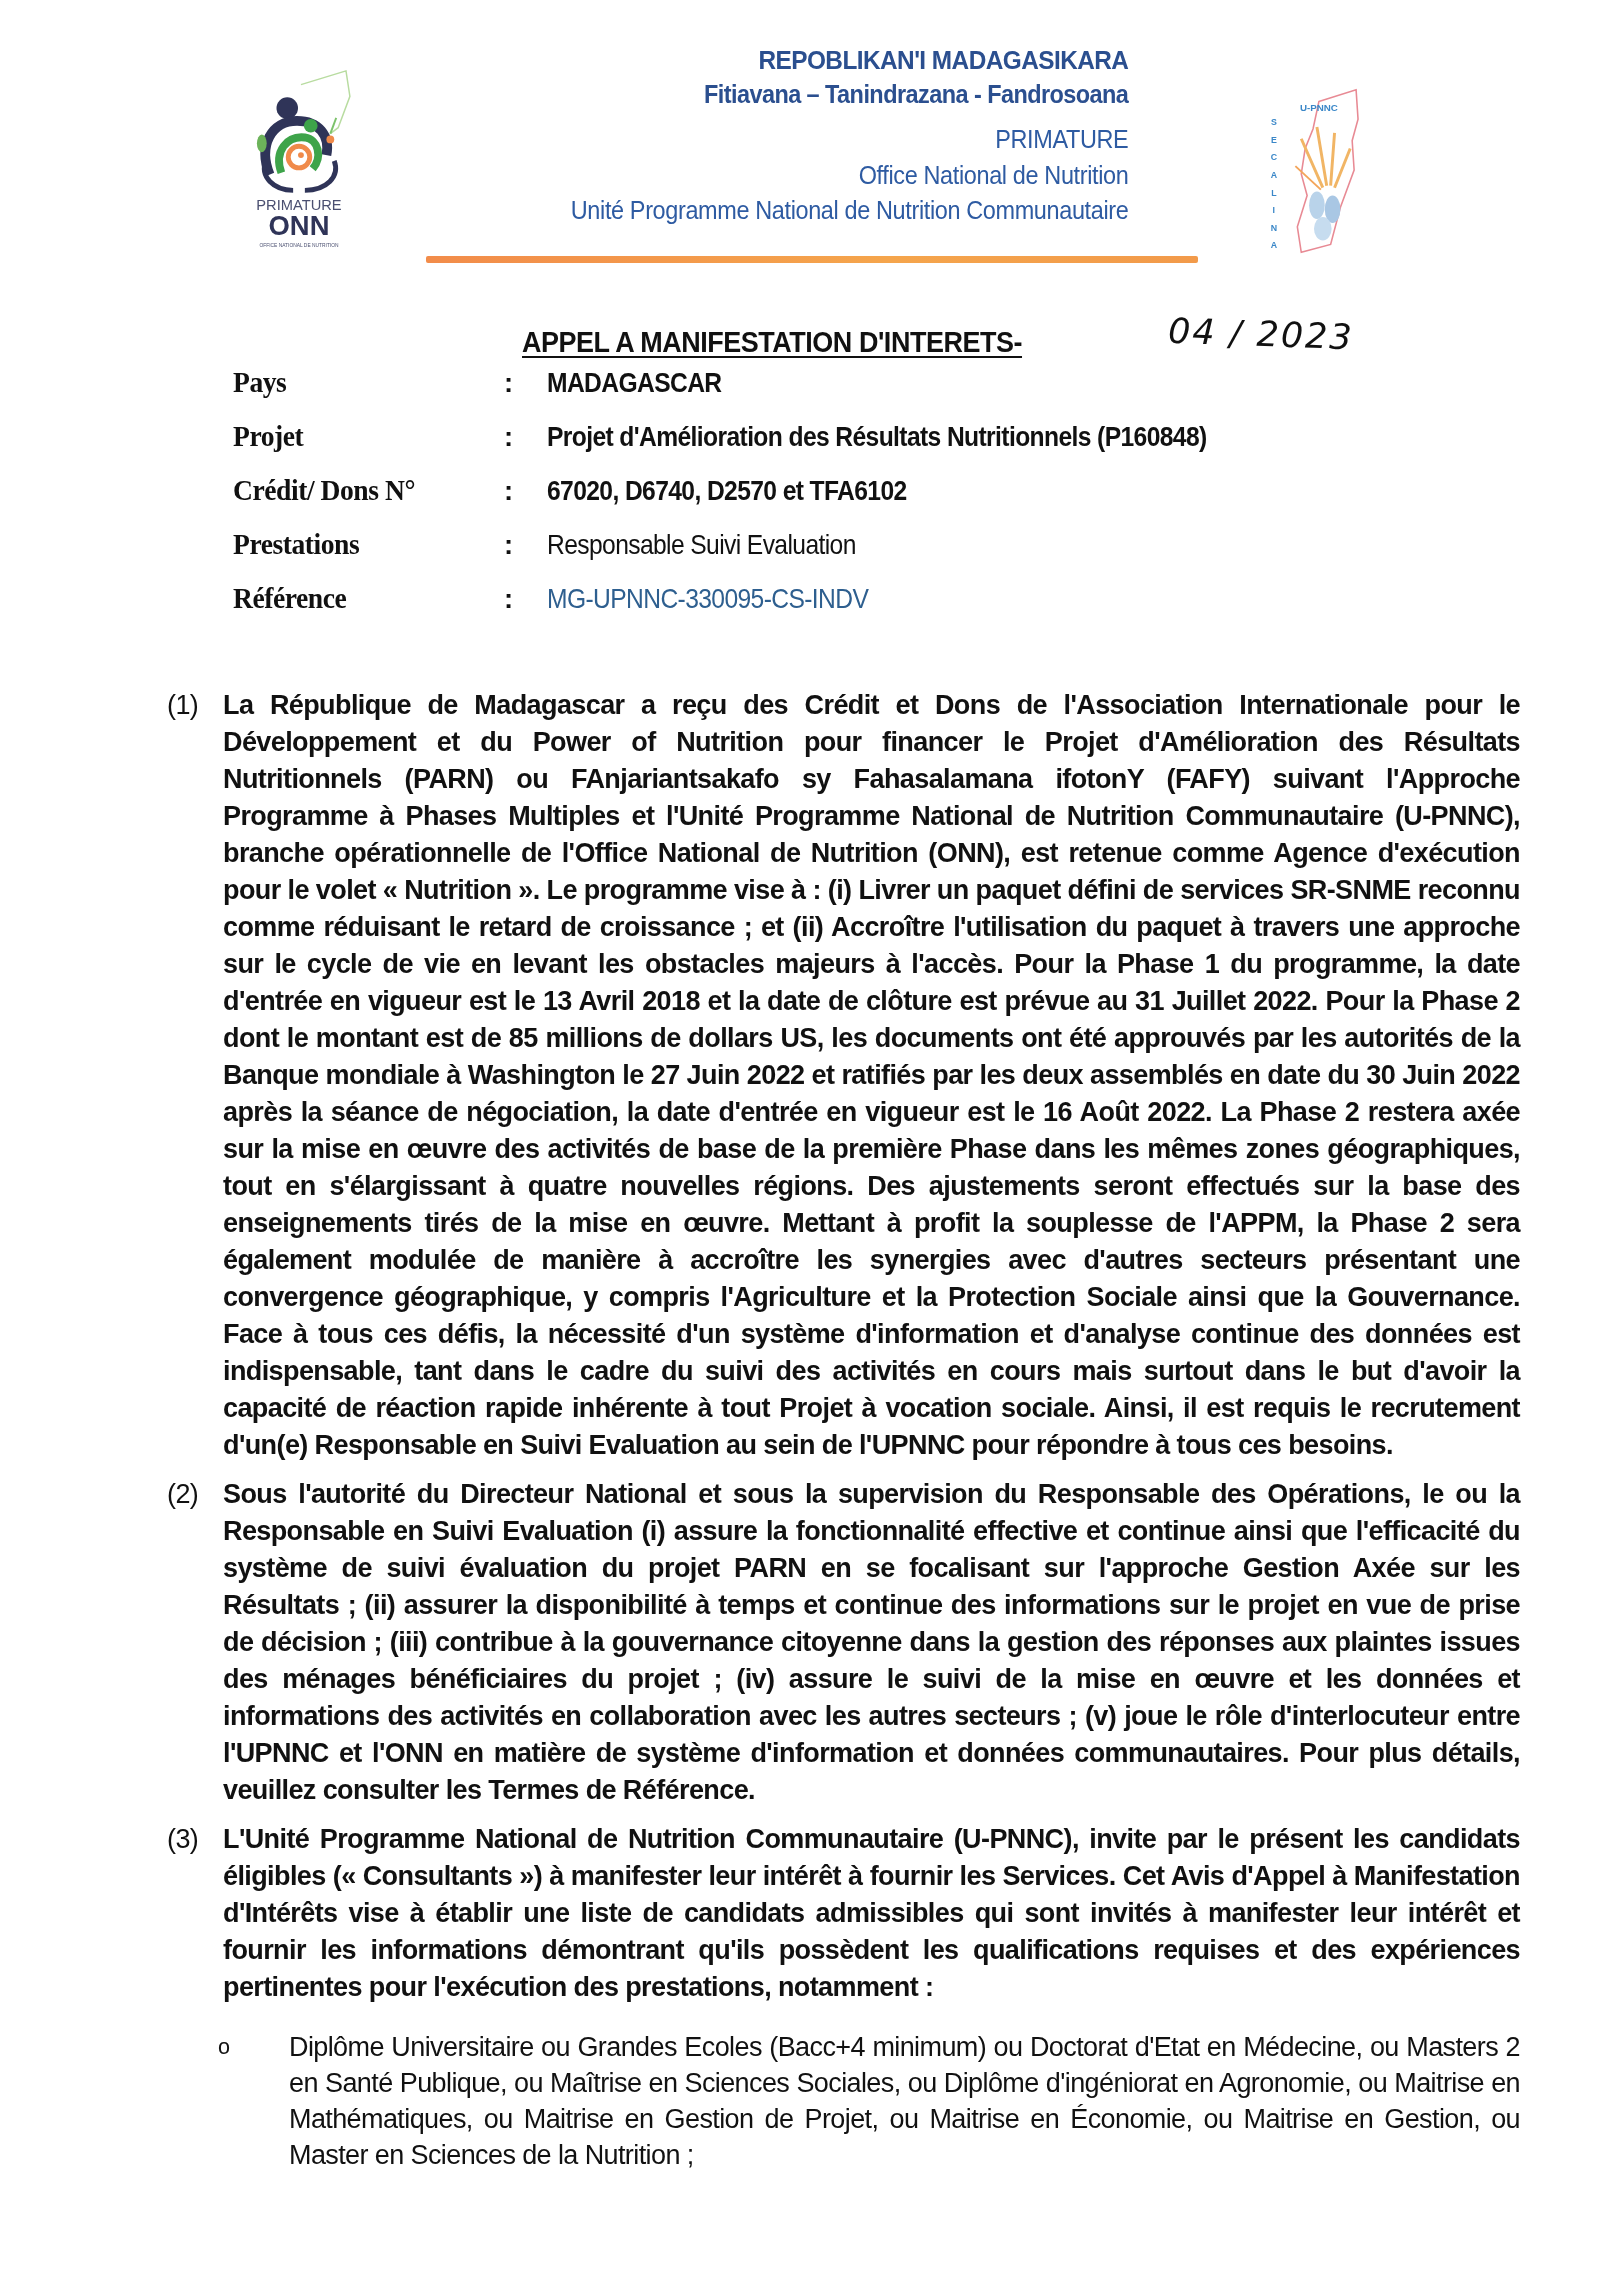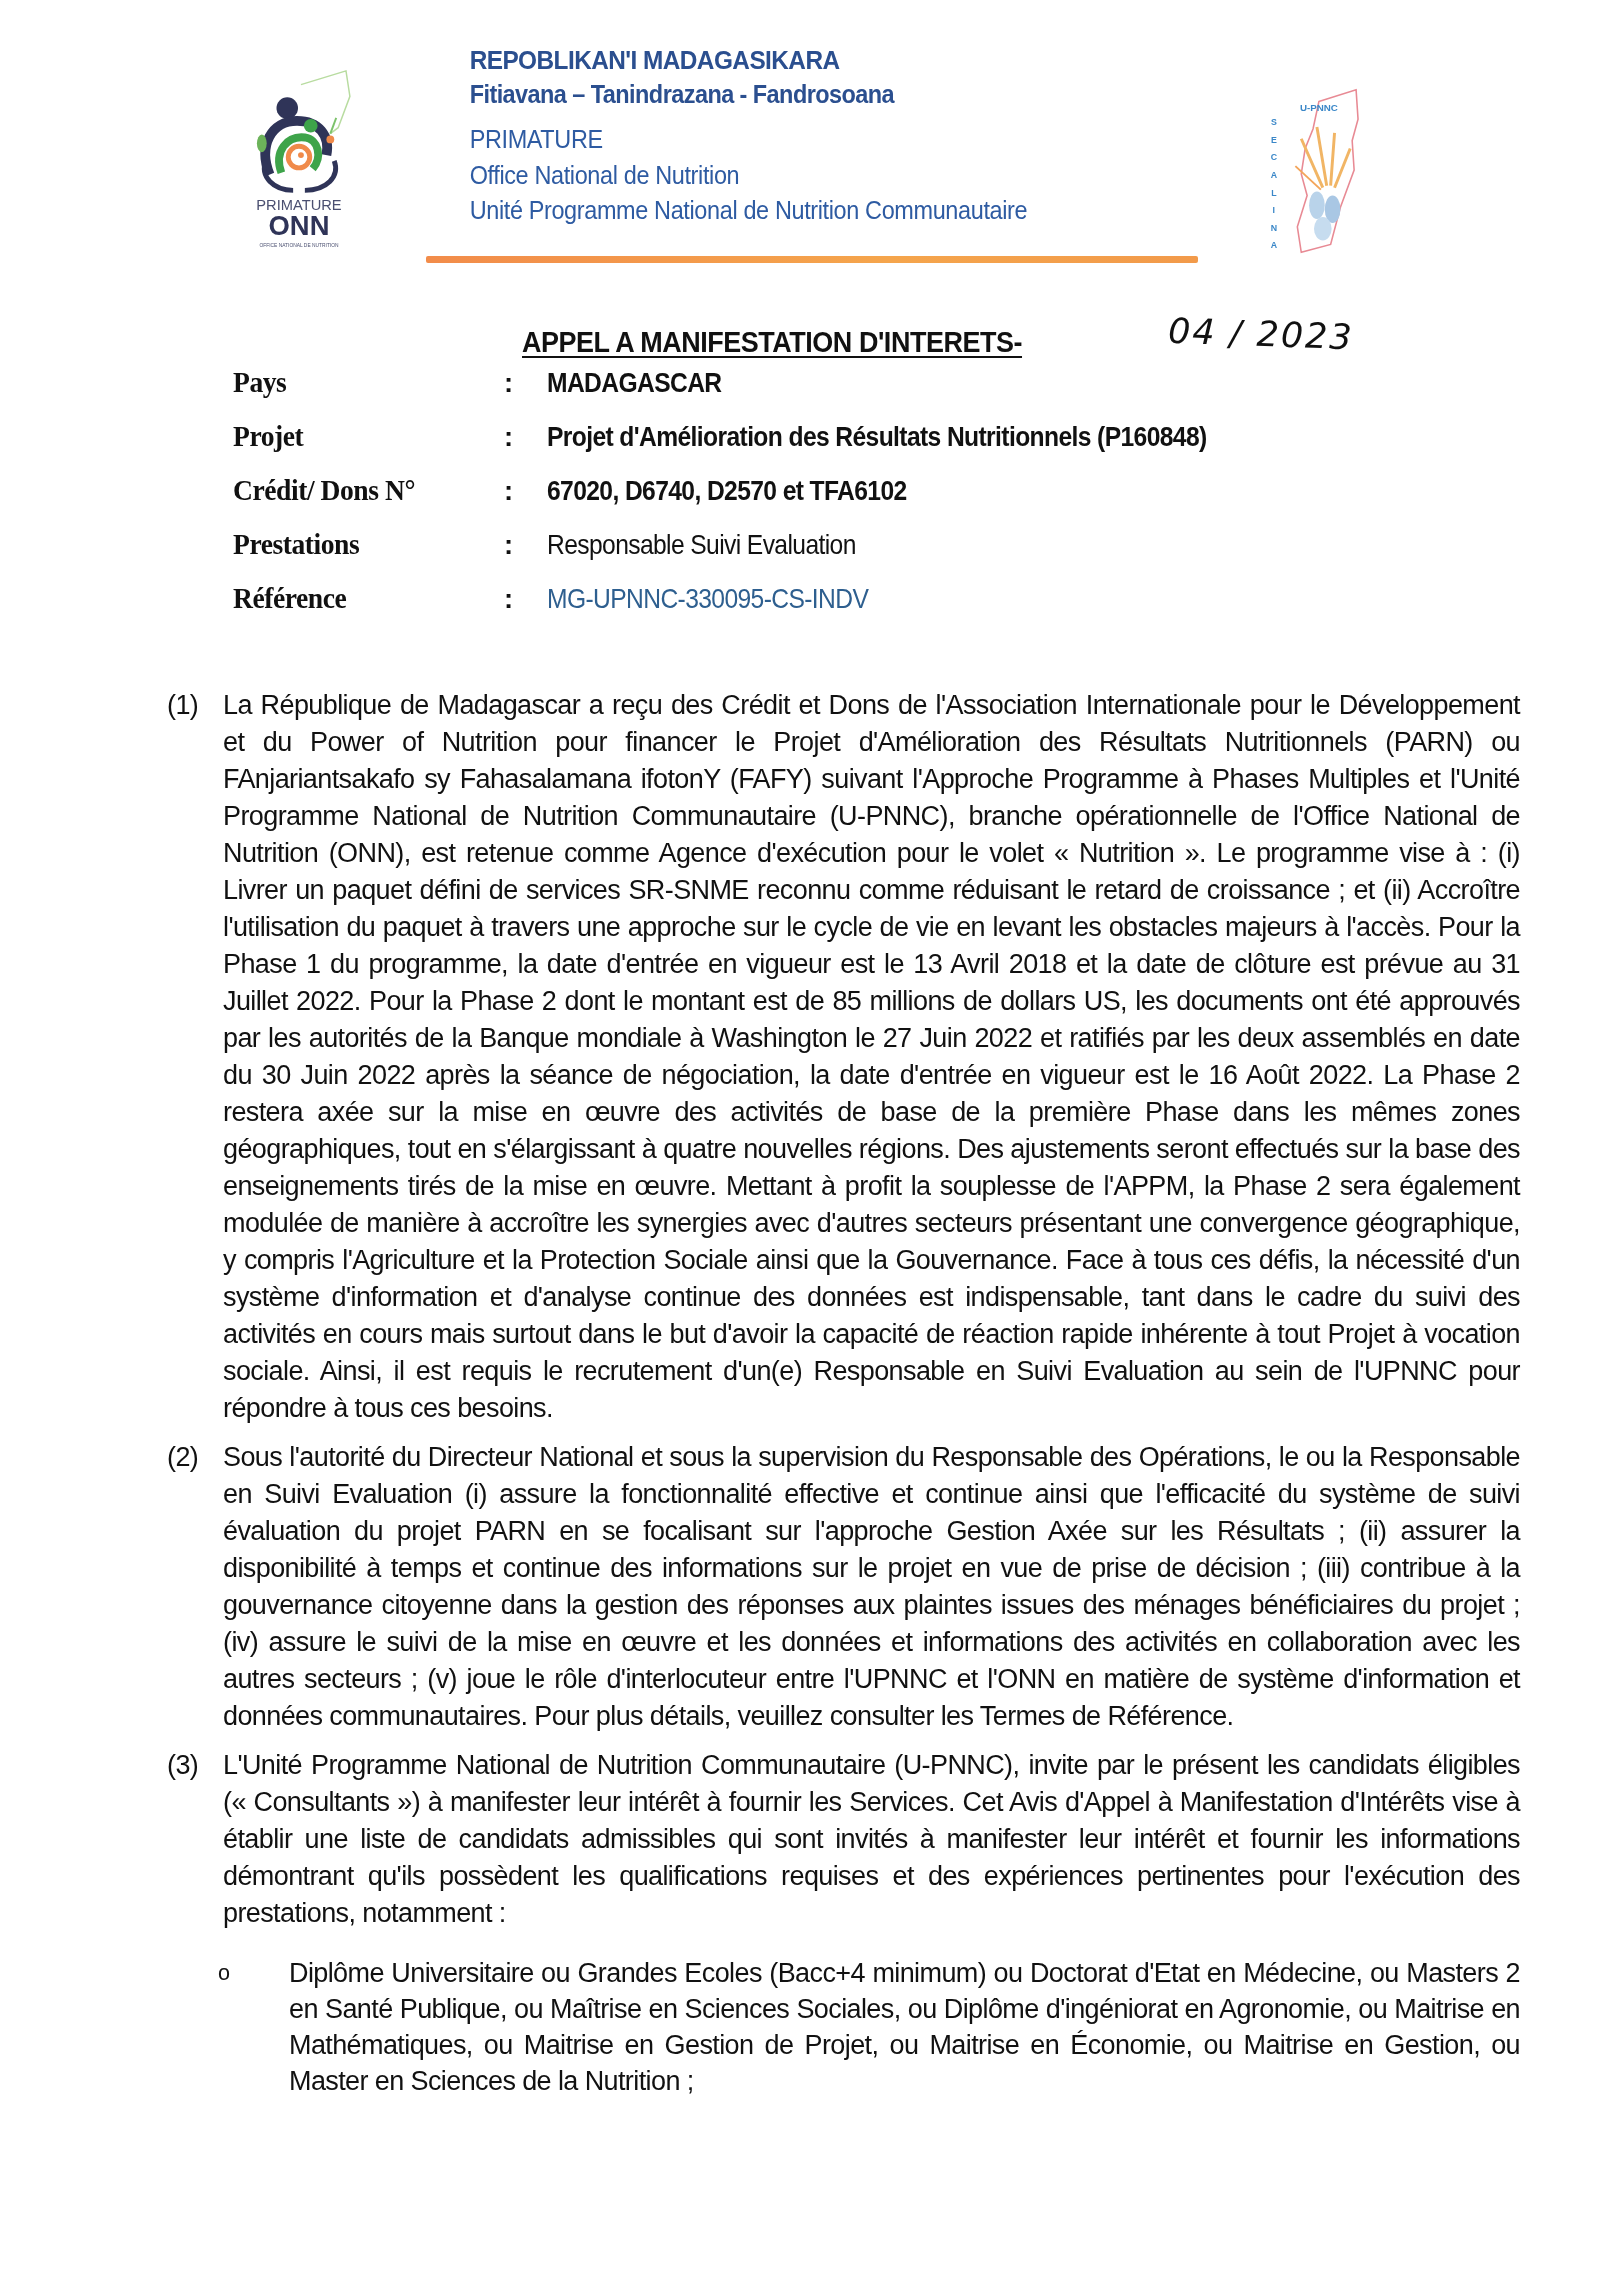--- a/index.html
+++ b/index.html
@@ -3,21 +3,21 @@
 <meta charset="utf-8">
 <style>
   html, body { margin: 0; padding: 0; background: #ffffff; }
   body { width: 1621px; height: 2293px; position: relative; overflow: hidden;
          font-family: "Liberation Sans", sans-serif; color: #111; }
 
   
   .header { position: absolute; left: 0; top: 0; width: 1621px; height: 284px; }
   .logo-left { position: absolute; left: 240px; top: 67px; width: 118px; height: 186px; }
   .logo-right { position: absolute; left: 1262px; top: 80px; width: 103px; height: 186px; }
-  .head-center { position: absolute; left: 441px; top: 47px; width: 716px; text-align: left; }
+  .head-center { position: absolute; left: 441px; top: 47px; width: 716px; text-align: right; }
   .head-center div { line-height: 1.0; }
   .h-rep { font-size: 26.5px; font-weight: bold; color: #2b4f8f; letter-spacing: -0.6px; transform: scaleX(0.92); margin-bottom: 8.8px; }
   .h-motto { font-size: 25.5px; font-weight: bold; color: #2b4f8f; letter-spacing: -0.6px; transform: scaleX(0.92); margin-bottom: 19.6px; }
   .h-prim { font-size: 25.5px; color: #2e5ba2; letter-spacing: -0.4px; transform: scaleX(0.92); margin-bottom: 9.8px; }
   .h-onn { font-size: 25.5px; color: #2e5ba2; letter-spacing: -0.4px; transform: scaleX(0.92); margin-bottom: 9.8px; }
   .h-unit { font-size: 25.5px; color: #2e5ba2; letter-spacing: -0.4px; transform: scaleX(0.92); }
   .orange-rule { position: absolute; left: 426px; top: 256px; width: 772px; height: 6.9px;
                  background: linear-gradient(to right, #f28c4a, #f5a54c 60%, #f29a4a); border-radius: 2px; }
 
   
@@ -36,21 +36,21 @@
   .info-value { position: absolute; left: 314px; top: 2px; font-size: 28px; letter-spacing: -0.7px;
                 transform: scaleX(0.88); transform-origin: left; white-space: nowrap; }
   .info-value.bold { font-weight: bold; }
   .info-value.ref { color: #2e5f8f; }
 
   
   .body { position: absolute; left: 167px; top: 687px; width: 1353px; }
   .para { position: relative; padding-left: 56px; font-size: 27px; line-height: 37px; text-align: justify;
           letter-spacing: -0.6px; margin-bottom: 11.8px; }
   .para-num { position: absolute; left: 0; top: 0; }
-  .para-text { display: block; }
+  .para-text { display: block; font-weight: bold; }
   .bullets { margin-top: 23.5px; padding-left: 122px; position: relative; }
   .bullet { position: relative; font-size: 27px; line-height: 36px; text-align: justify; letter-spacing: -0.6px; }
   .bullet-mark { position: absolute; left: -71px; top: 0; font-size: 21.6px; }
 </style>
 </head>
 <body>
 
 <div class="header">
 
   <div class="logo-left">

